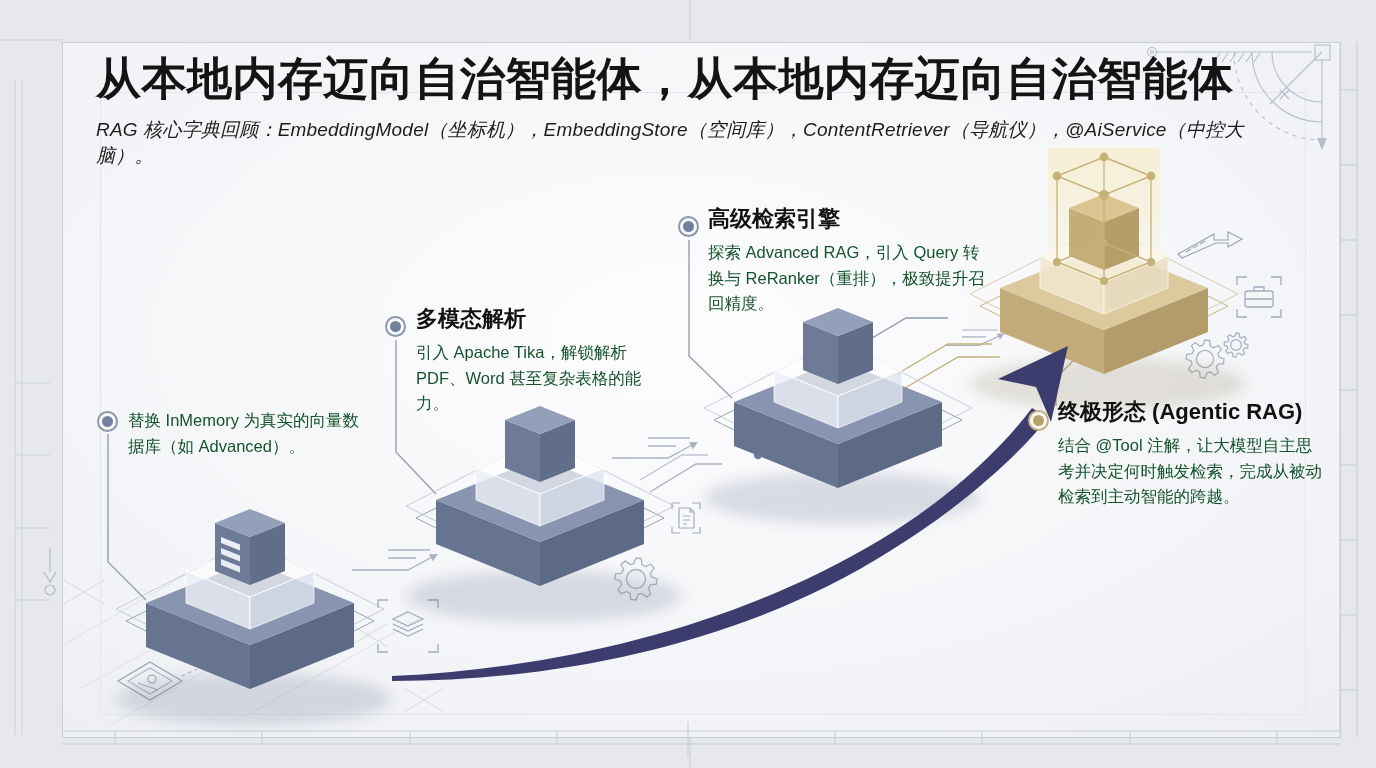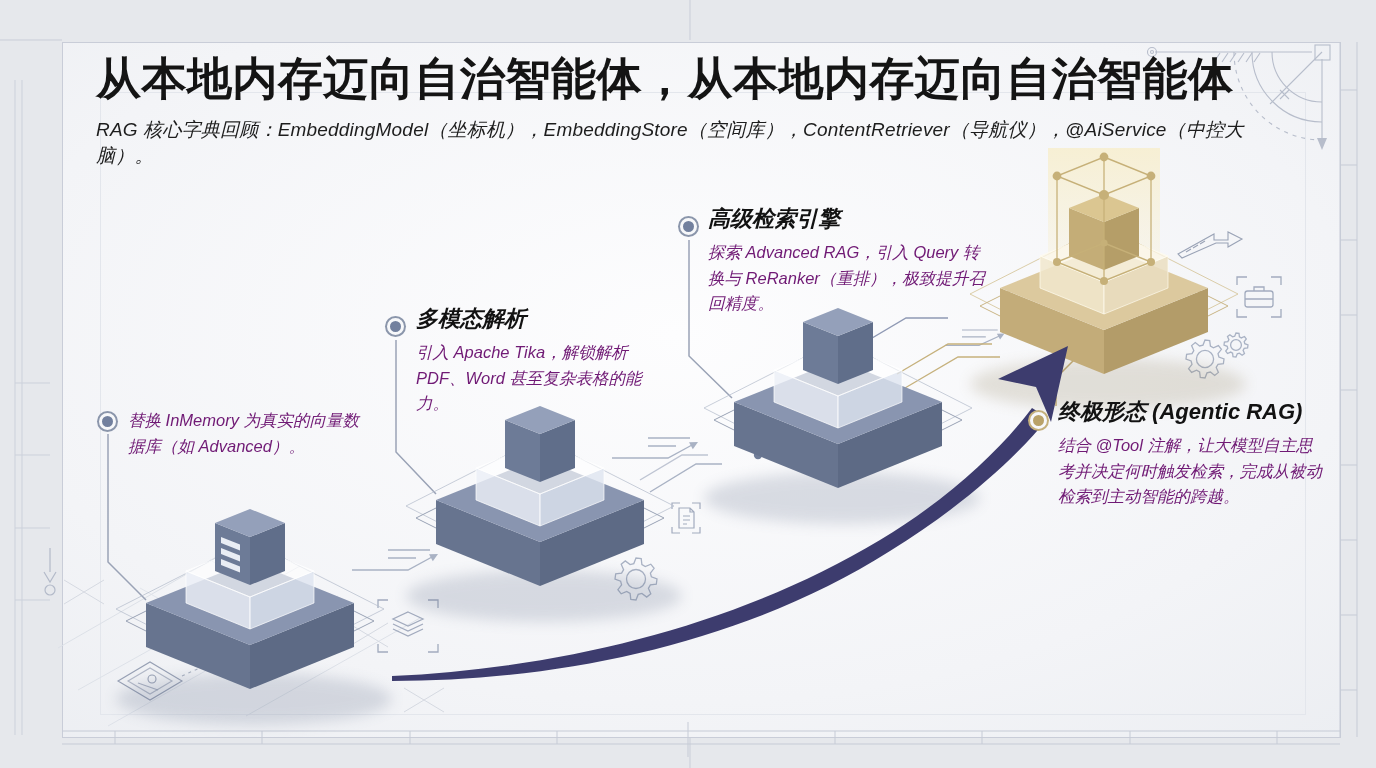--- a/index.html
+++ b/index.html
@@ -1,23 +1,23 @@
 <!DOCTYPE html>
 <html lang="zh"><head>
 <meta charset="utf-8">
 <style>
   html,body{margin:0;padding:0;background:#e6e8ec;font-family:"Liberation Sans","DejaVu Sans",sans-serif;}
   .canvas{position:relative;width:1376px;height:768px;margin:0 auto;background:#e6e8ec;overflow:hidden;}
   .canvas svg.bg{position:absolute;left:0;top:0;}
   .hdr{position:absolute;left:96px;top:54px;width:1190px;z-index:5;}
   .hdr h1{margin:0;font-size:45px;line-height:1.12;font-weight:800;color:#141414;letter-spacing:.5px;}
   .hdr p{margin:13px 0 0 0;font-size:19px;color:#1d1d1d;letter-spacing:.2px;font-style:italic;}
-  .stage{position:absolute;z-index:6;font-style:italic;}
+  .stage{position:absolute;z-index:6;}
   .stage h2{margin:0;font-size:22px;font-weight:800;color:#121212;line-height:28px;}
-  .stage p{margin:7px 0 0 0;font-size:16.5px;line-height:1.55;color:#701a75;}
+  .stage p{margin:7px 0 0 0;font-size:16.5px;line-height:1.55;color:#14532d;}
   .bullet{position:absolute;width:11px;height:11px;border-radius:50%;
           background:#72809e;border:3px solid #f7f8fa;box-shadow:0 0 0 2px #8b96ab;}
   .stage.gold .bullet{background:#b9a268;box-shadow:0 0 0 2px #c4b07c;}
   .s1{left:128px;top:401px;width:240px;}  .s1 .bullet{left:-29px;top:12px;}
   .s2{left:416px;top:305px;width:252px;}  .s2 .bullet{left:-29px;top:13px;}
   .s3{left:708px;top:205px;width:284px;}  .s3 .bullet{left:-28px;top:13px;}
   .s4{left:1058px;top:398px;width:268px;} .s4 .bullet{left:-28px;top:14px;}
 </style>
 </head>
 <body>

